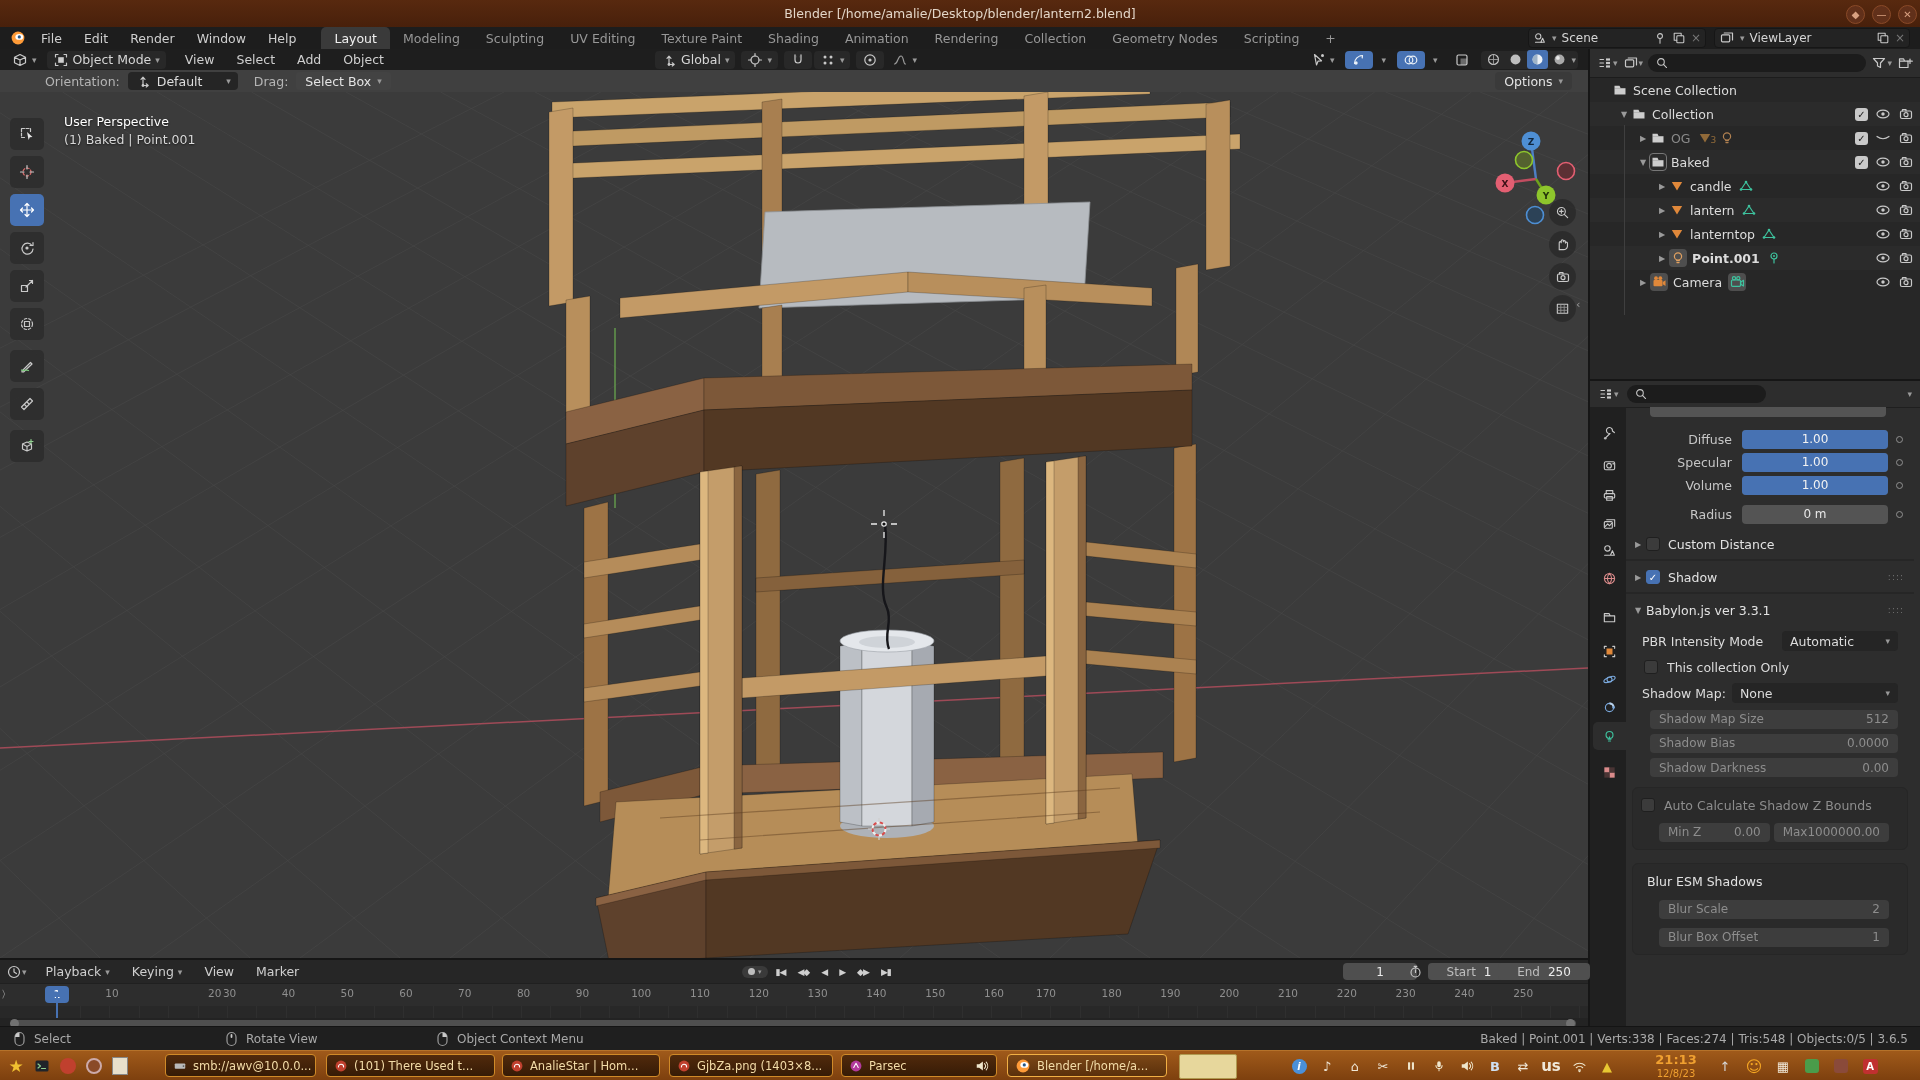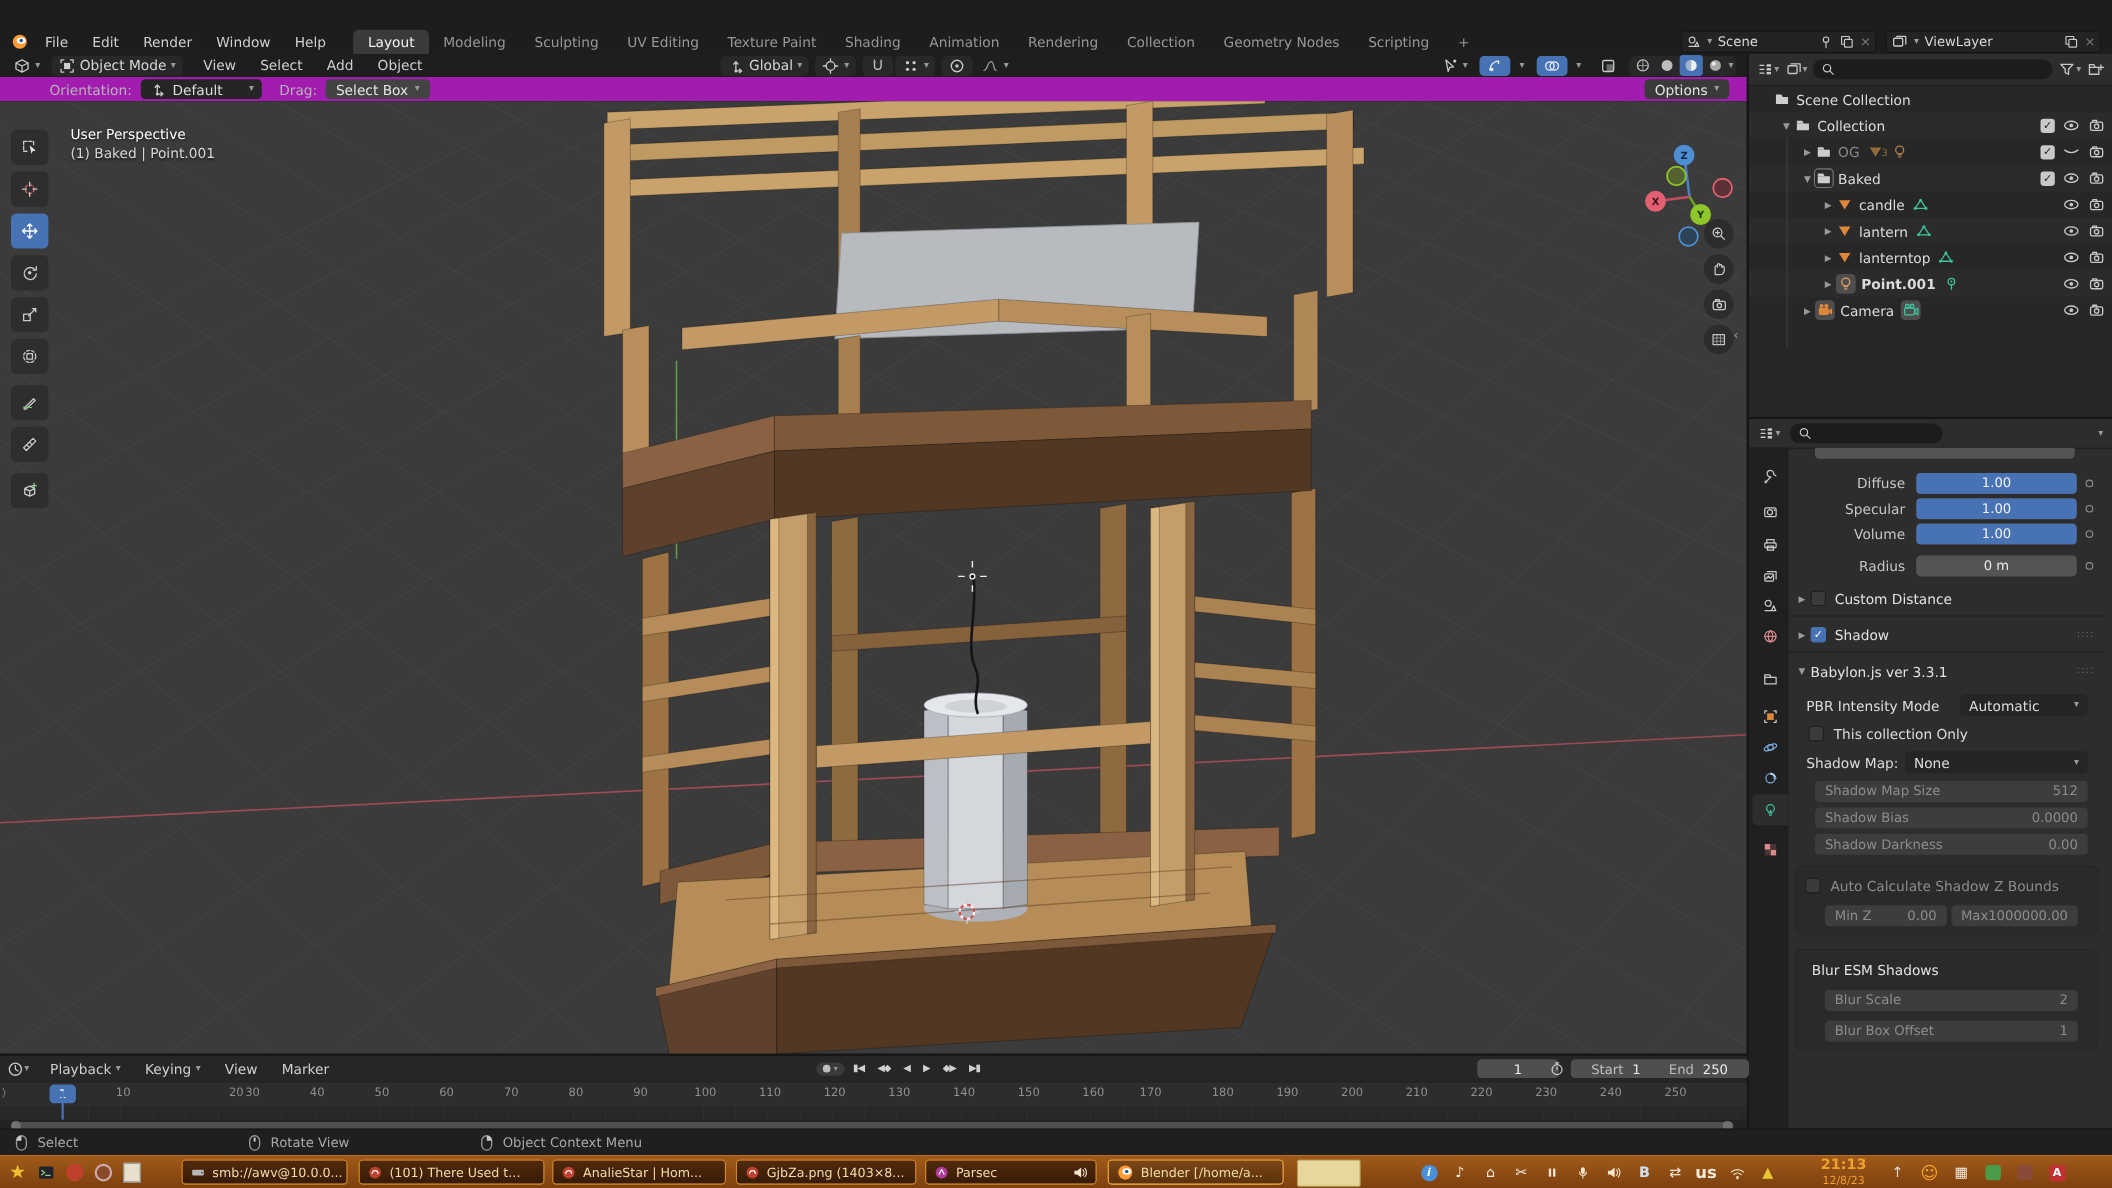--- a/index.html
+++ b/index.html
@@ -19,21 +19,21 @@
   #topbar{left:0;top:27px;width:1920px;height:22px;background:#1d1d1d;border-bottom:1px solid #141414;display:flex;align-items:center;}
   .menu-item{padding:0 11px;color:#cfcfcf;font-size:12.5px;height:22px;display:flex;align-items:center;}
   .wtab{padding:0 13px;height:22px;display:flex;align-items:center;color:#979797;font-size:12.5px;border-radius:5px 5px 0 0;}
   .wtab.active{background:#3a3a3a;color:#f0f0f0;}
   .idwidget{height:18px;background:#232323;border:1px solid #161616;border-radius:4px;display:flex;align-items:center;
             color:#d6d6d6;font-size:12px;padding:0 4px;gap:5px;}
   .idwidget .ic{display:flex;align-items:center;}
   .caret{font-size:9px;color:#9a9a9a;}
   
   #vpheader{left:0;top:49px;width:1588px;height:21px;background:#1e1e1e;border-bottom:1px solid #161616;display:flex;align-items:center;}
-  #vptools{left:0;top:70px;width:1588px;height:22px;background:#a21caf;border-bottom:1px solid #202020;display:flex;align-items:center;}
+  #vptools{left:0;top:70px;width:1588px;height:22px;background:#404040;border-bottom:1px solid #202020;display:flex;align-items:center;}
   .hbtn{height:18px;display:flex;align-items:center;gap:4px;padding:0 6px;border-radius:4px;background:#282828;color:#d6d6d6;font-size:12.5px;}
   .hbtn.blue{background:#4772b3;}
   .flat{background:transparent;}
   .label{color:#b5b5b5;font-size:12.5px;}
   .dropfield{height:18px;background:#252525;border-radius:4px;display:flex;align-items:center;gap:6px;padding:0 7px;font-size:12.5px;color:#dedede;}
   .pushbtn{height:18px;background:#434343;border-radius:4px;display:flex;align-items:center;gap:6px;padding:0 9px;font-size:12.5px;color:#e4e4e4;}
   
   #canvas{left:0;top:92px;}
   .vp-overlay-text{color:#ffffff;font-size:12.5px;text-shadow:0 1px 2px rgba(0,0,0,.6);}
   .toolbtn{position:absolute;left:10px;width:34px;height:32px;border-radius:5px;background:#2c2c2cdd;
@@ -95,20 +95,28 @@
            background:linear-gradient(#512a0c,#361b06);color:#f3dca8;font-size:11.5px;display:flex;align-items:center;gap:6px;padding:0 7px;overflow:hidden;white-space:nowrap;}
   .taskwin.active{background:linear-gradient(#7c4716,#5a300c);border-color:#f2b045;}
   .trayicon{width:22px;height:24px;display:flex;align-items:center;justify-content:center;color:#f0e8d8;font-size:13px;}
   #clock{position:absolute;top:2px;width:62px;text-align:center;color:#f0a030;line-height:1.15;}
 </style>
 </head>
 <body>
 
 <div id="stage">
 
+  <div id="titlebar" class="abs">
+    <span class="abs" style="left:8px;top:5px"></span>
+    <span class="abs" style="left:36px;top:4px"></span>
+    <div class="title">Blender [/home/amalie/Desktop/blender/lantern2.blend]</div>
+    <div class="winbtn" style="left:1846px">◆</div>
+    <div class="winbtn" style="left:1872px">—</div>
+    <div class="winbtn" style="left:1898px">✕</div>
+  </div>
 
   <div id="topbar" class="abs">
     <span style="margin:0 4px 0 10px" id="tb-logo">
         <svg width="16" height="16" viewBox="0 0 16 16">
           <circle cx="8" cy="8" r="6.4" fill="#ff9b38"></circle>
           <ellipse cx="9.3" cy="6.9" rx="4" ry="2.9" fill="#fff"></ellipse>
           <circle cx="9.3" cy="6.9" r="1.6" fill="#265787"></circle>
         </svg>
       </span>
     <div id="tb-menus" class="row">
@@ -1222,20 +1230,21 @@
       </div>
     <div class="hint" style="left:435px">
         <span id="m-right">
           <svg width="16" height="16" viewBox="0 0 16 16">
             <rect x="3" y="1.5" width="9" height="13" rx="4.5" stroke="#9a9a9a" stroke-width="1.2" fill="none" stroke-linecap="round" stroke-linejoin="round"></rect>
             <path d="M7.5,1.5 a4.5,4.5 0 0 1 4.5,4.5 L7.5,6 Z" fill="#c9c9c9"></path>
           </svg>
         </span>
         <span>Object Context Menu</span>
       </div>
+    <div class="hint" style="right:12px">Baked | Point.001 | Verts:338 | Faces:274 | Tris:548 | Objects:0/5 | 3.6.5</div>
   </div>
 
   <div id="taskbar" class="abs">
     <div id="tb-launchers">
         <div class="launcher" style="left: 4px;">
           <span style="color:#f0c030;font-size:17px">★</span>
         </div>
         <div class="launcher" style="left: 30px;">
           <svg width="16" height="16" viewBox="0 0 16 16">
             <rect x="1.5" y="2.5" width="13" height="11" rx="1.5" fill="#20242a"></rect>

